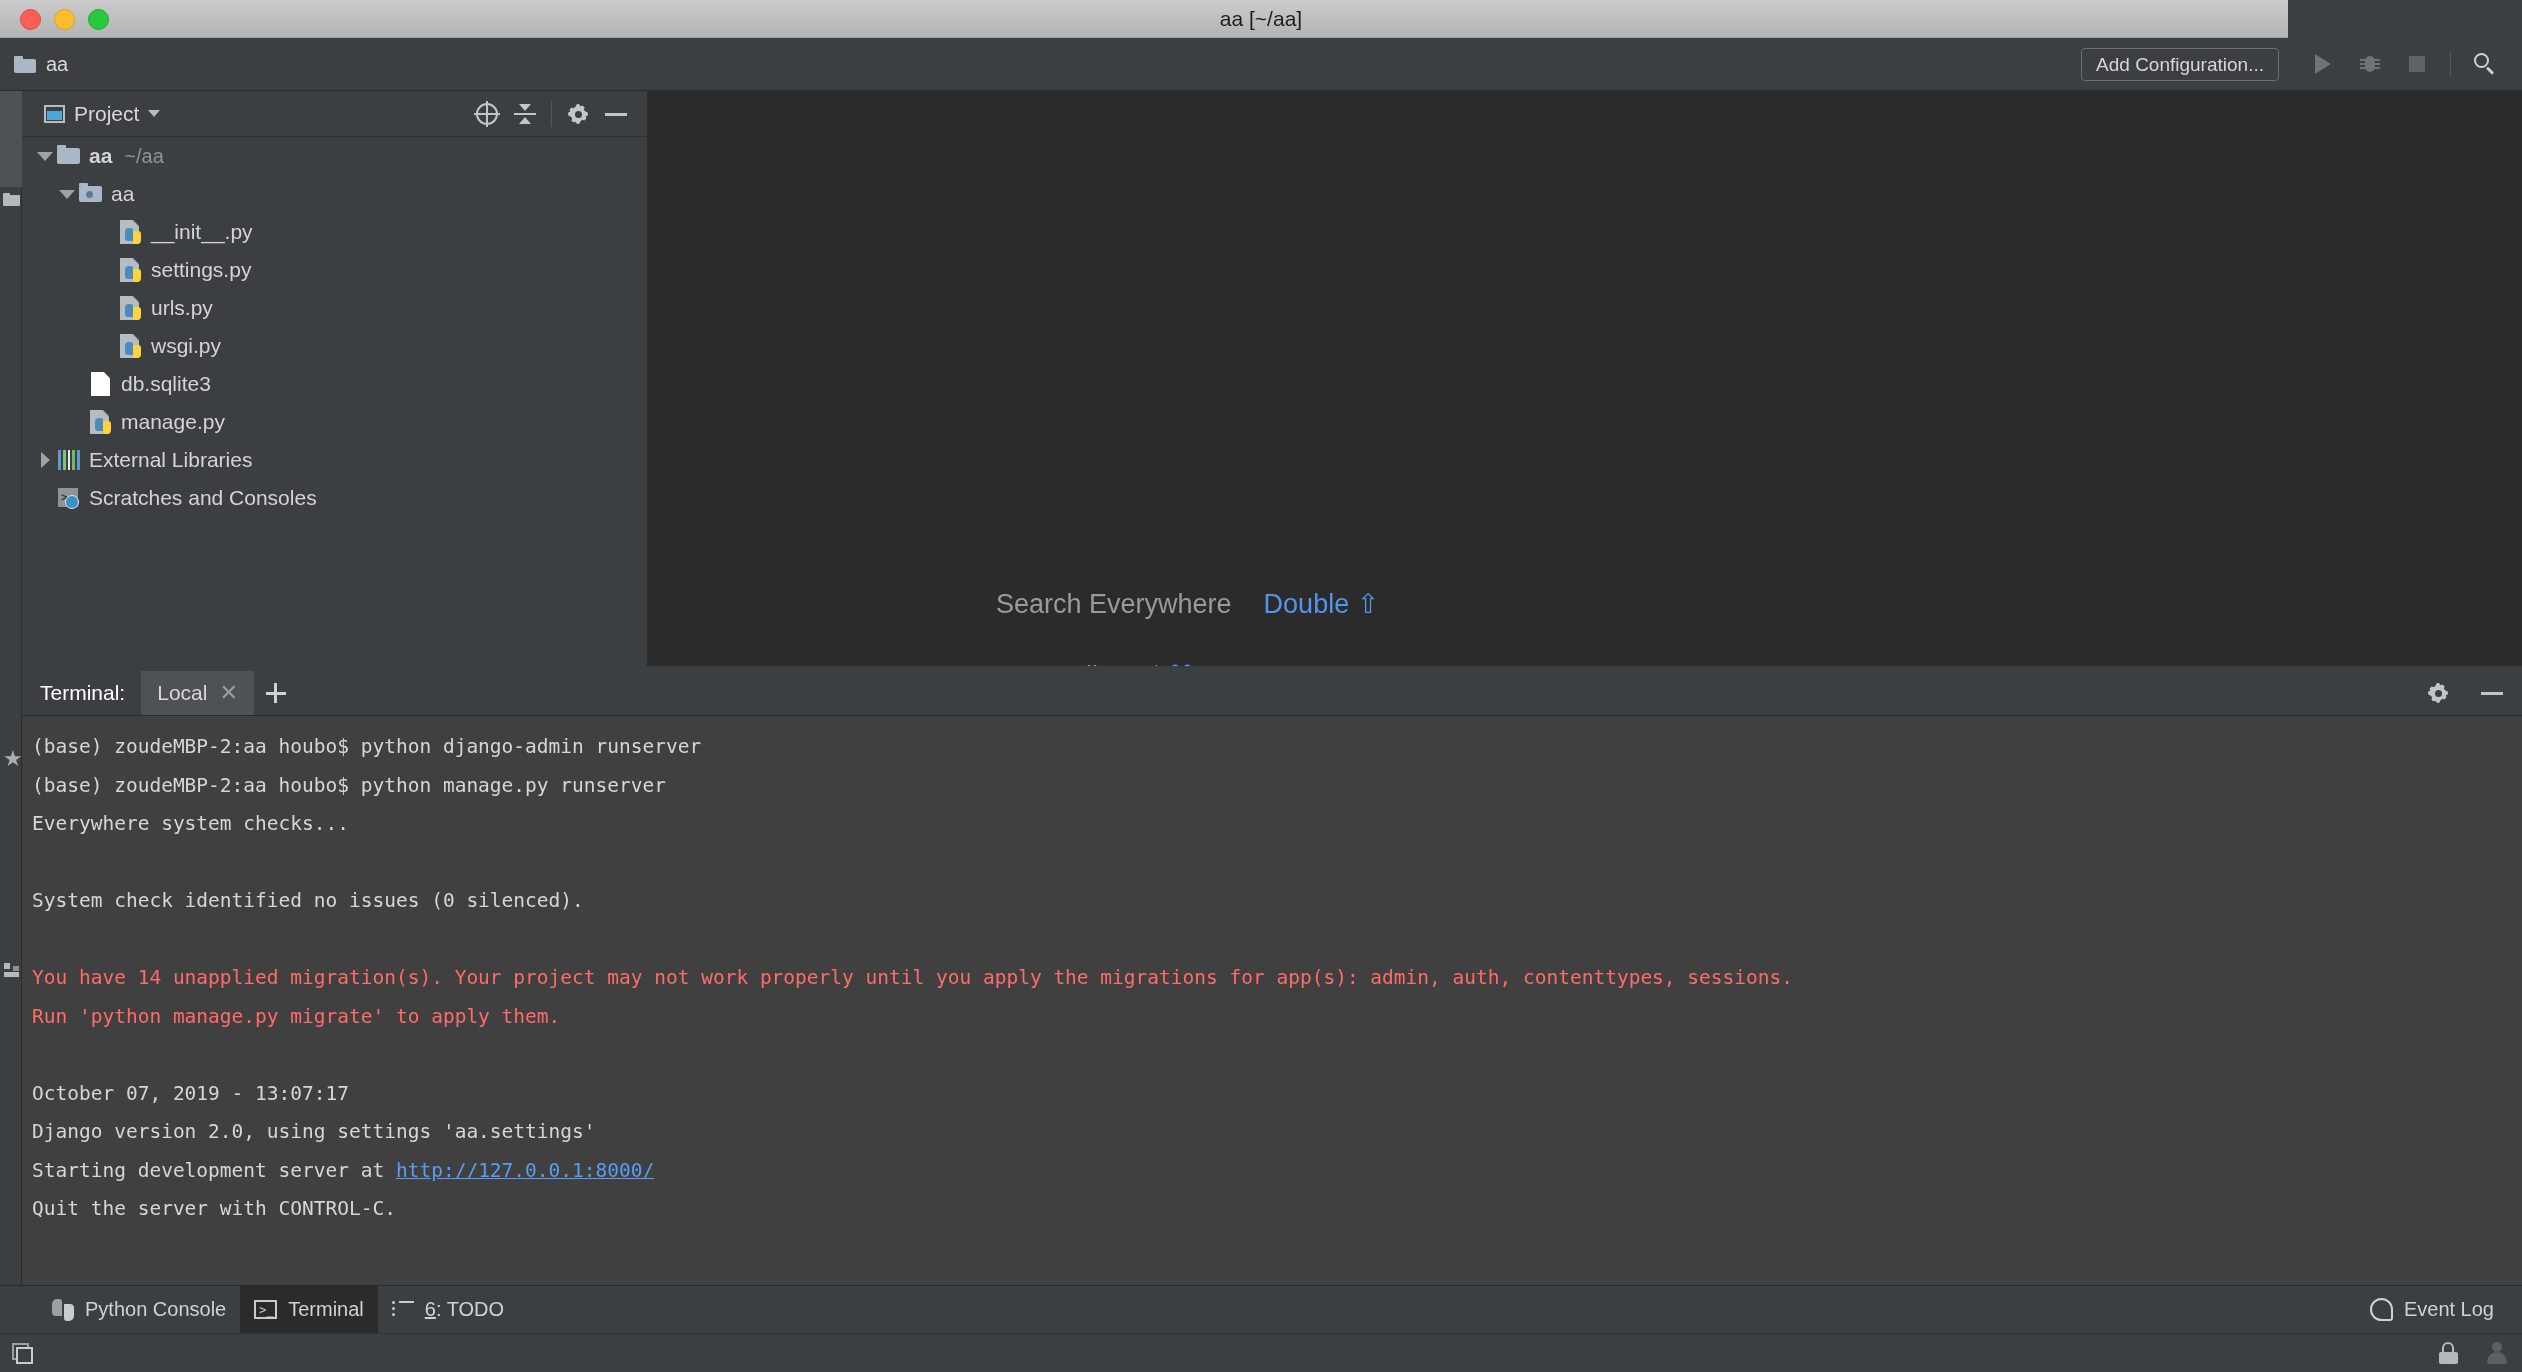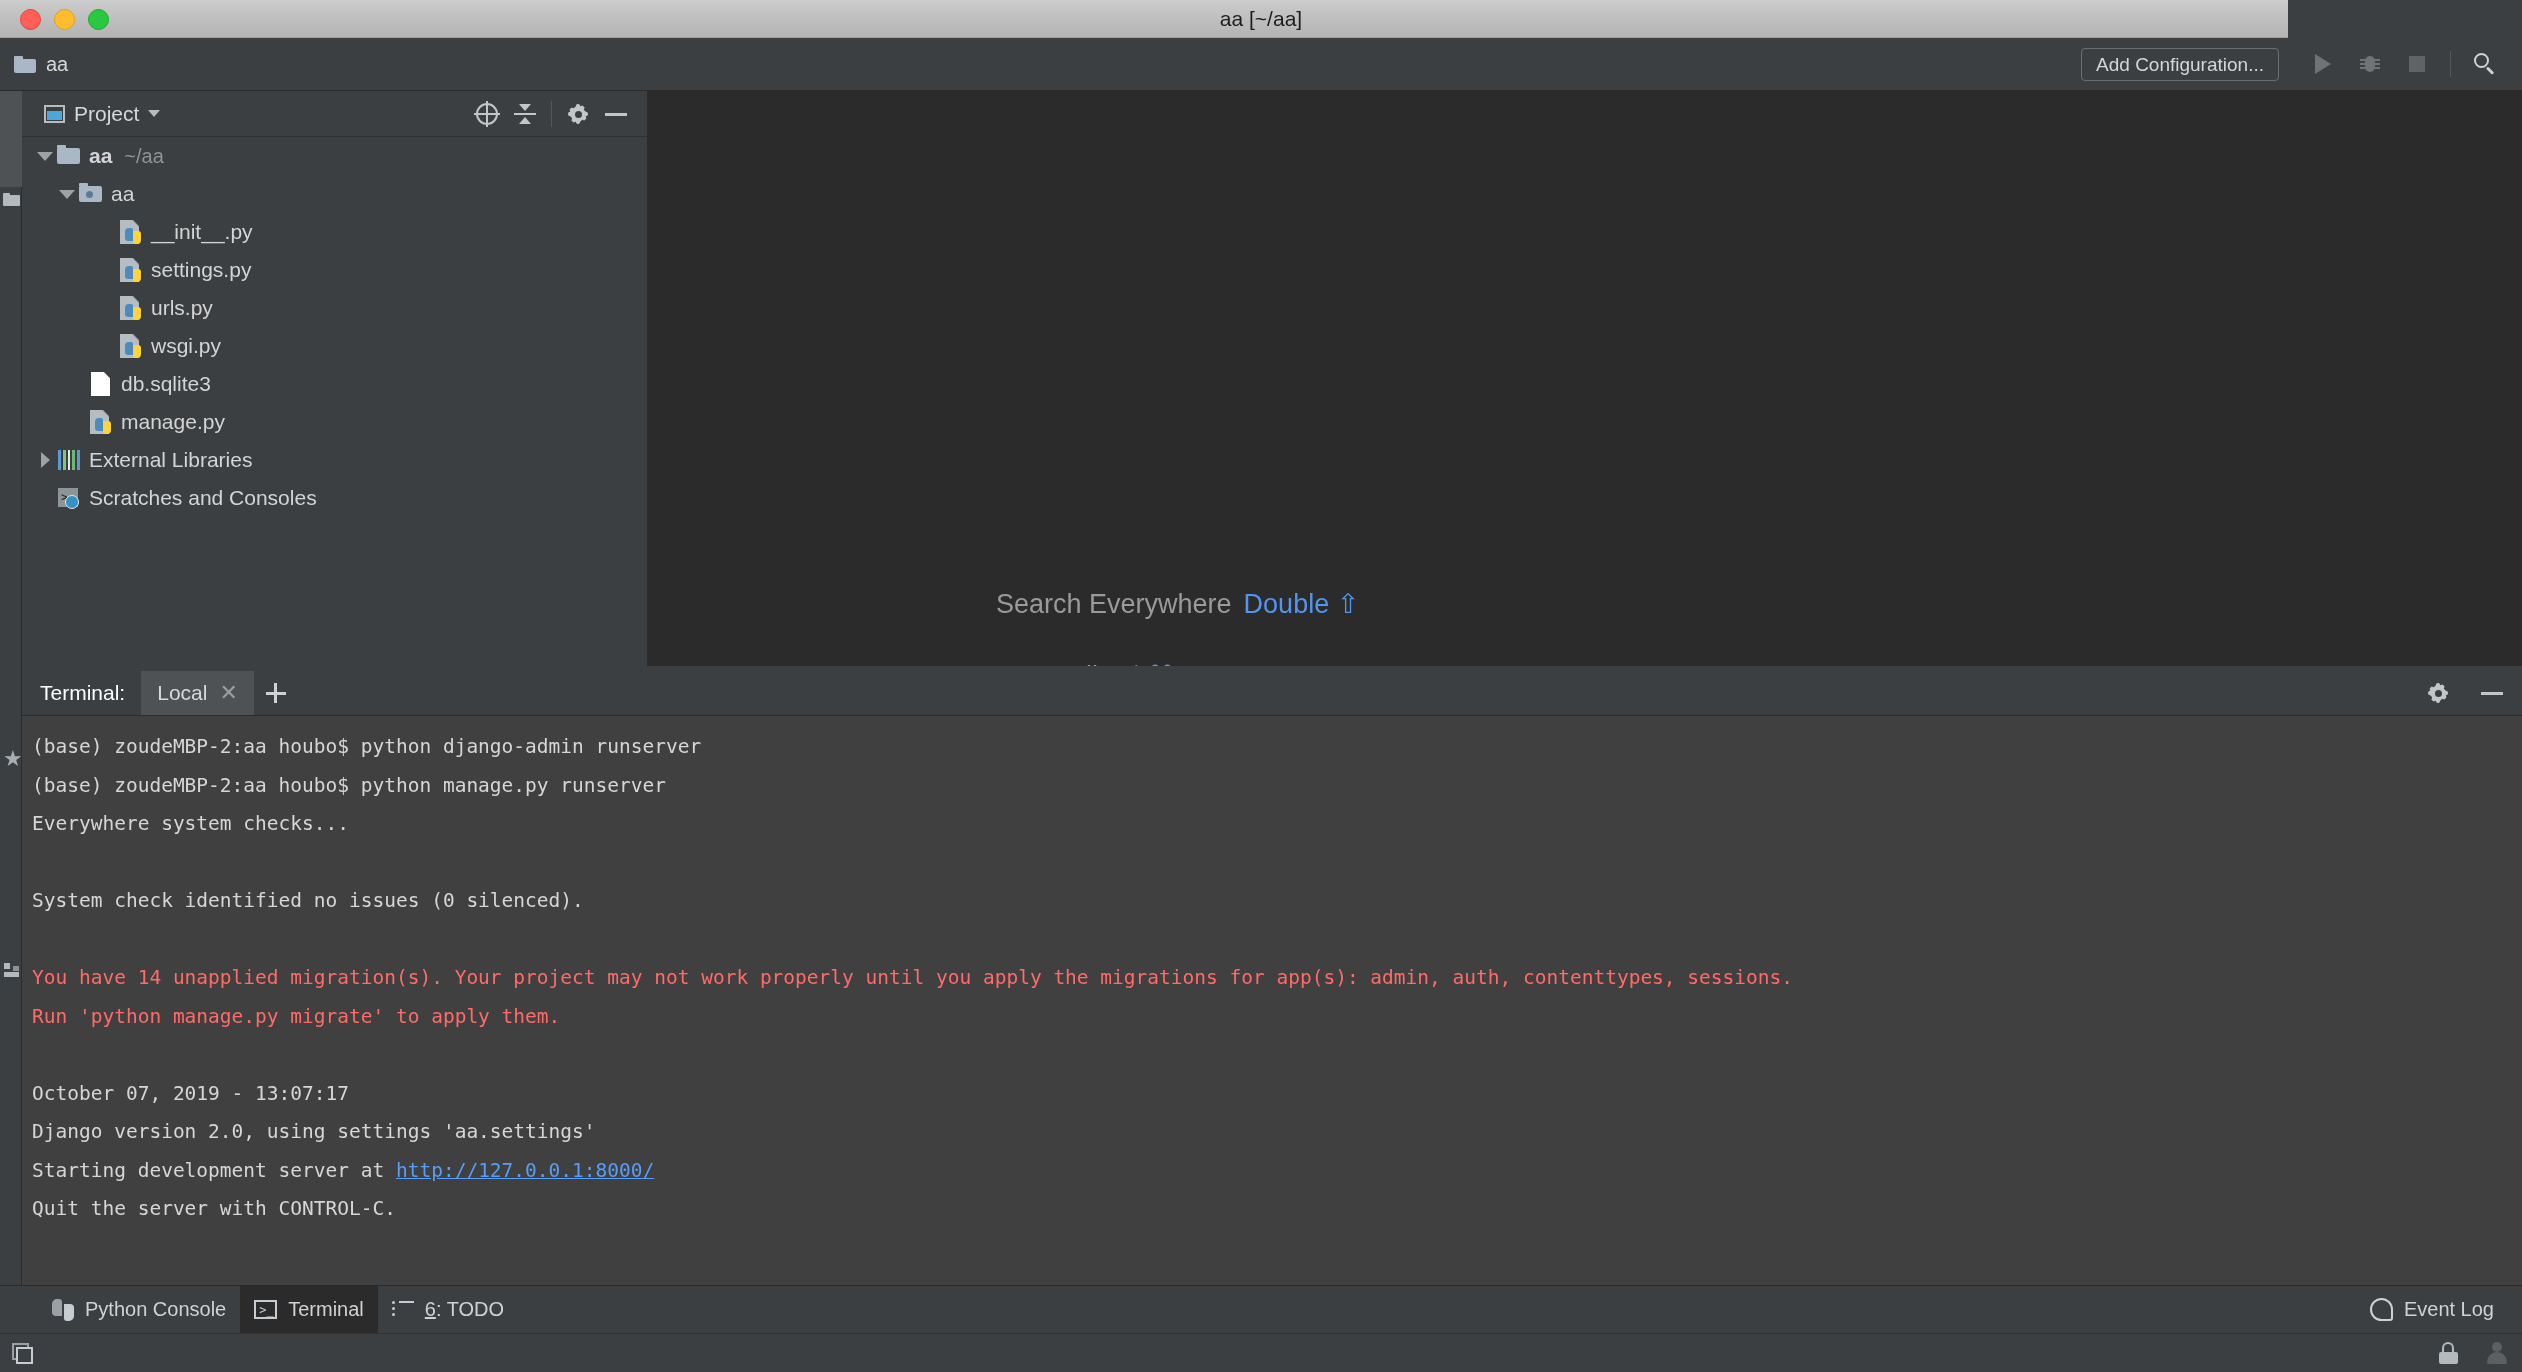--- a/index.html
+++ b/index.html
@@ -443,21 +443,21 @@
     position: absolute;
     left: 648px; top: 91px;
     width: 1874px; height: 580px;
     background: #2b2b2b;
     overflow: hidden;
   }
   .hint-row {
     position: absolute;
     display: flex;
     align-items: baseline;
-    gap: 12px;
+    gap: 32px;
     white-space: nowrap;
   }
   .hint-name {
     font-size: 27px;
     color: #9a9a9a;
   }
   .hint-key {
     font-size: 27px;
     color: #5394ec;
   }

